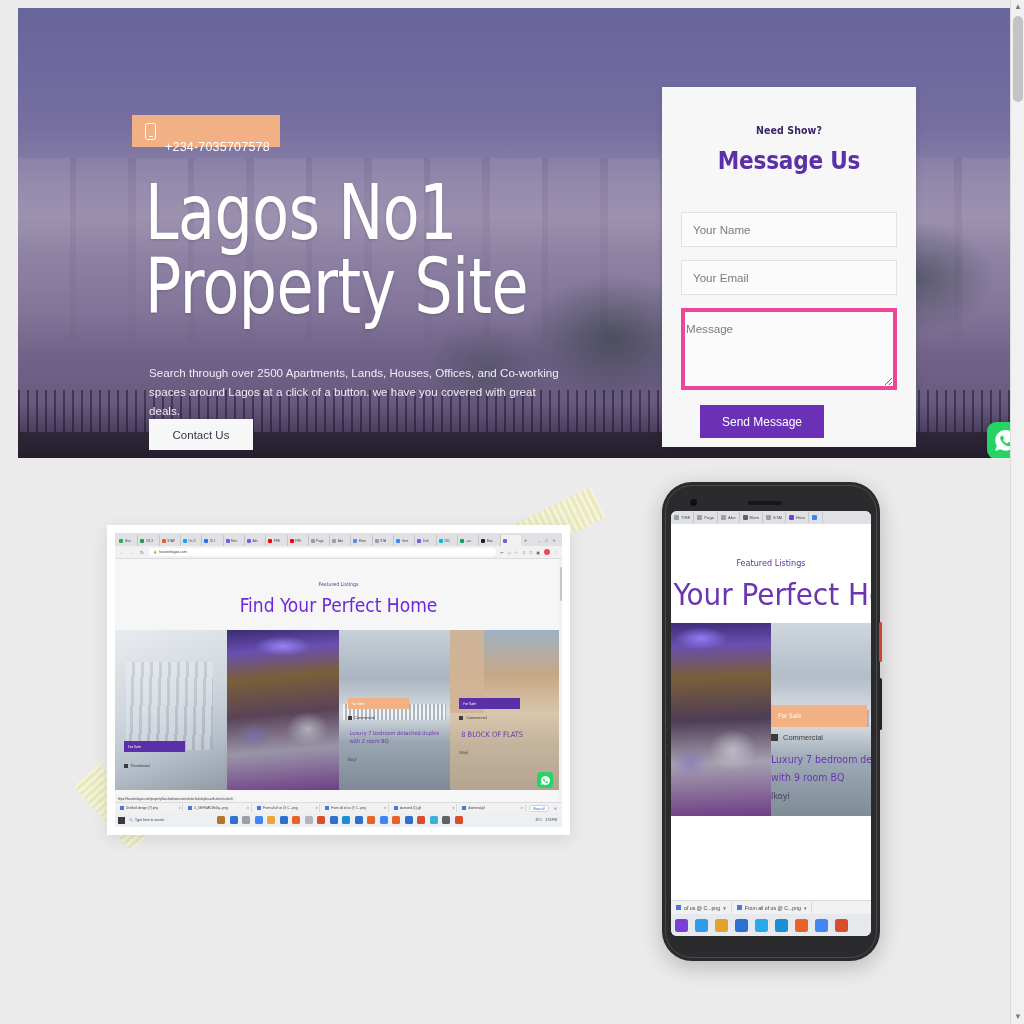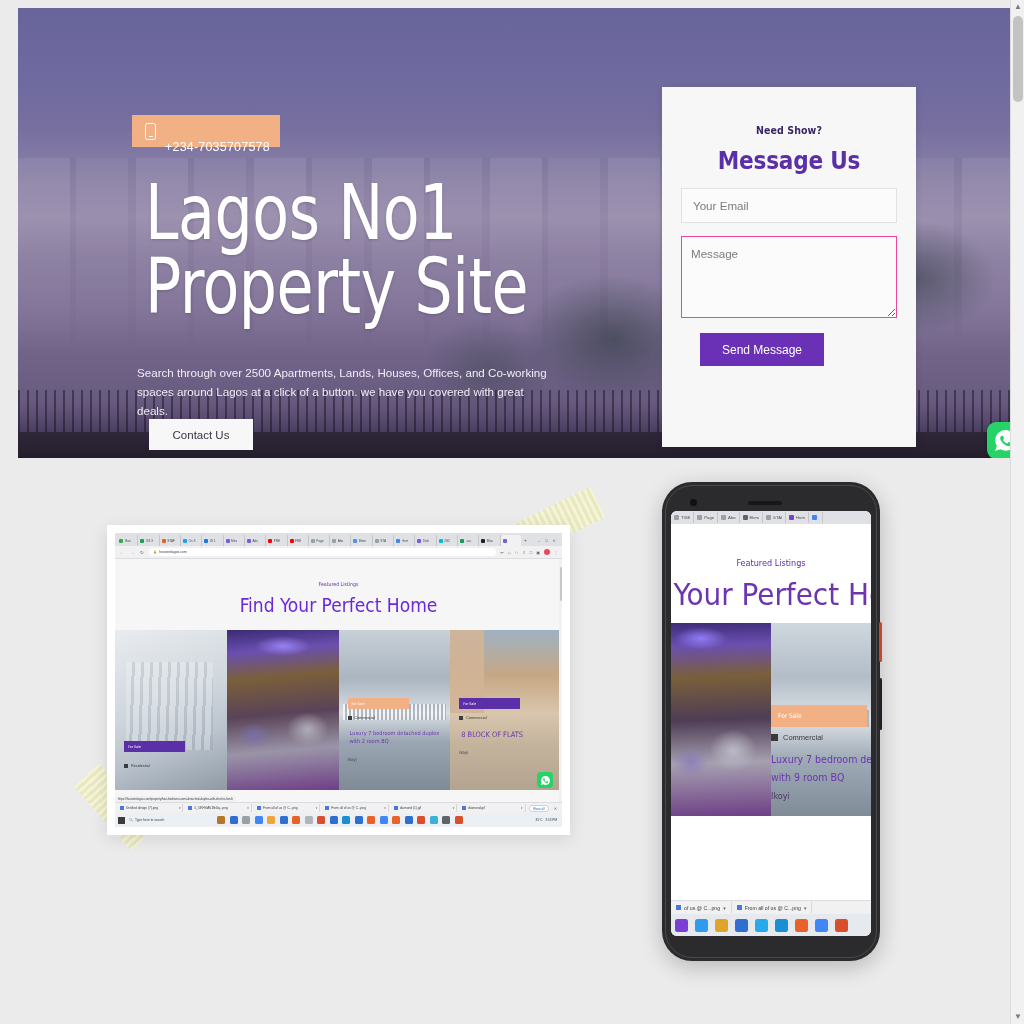--- a/index.html
+++ b/index.html
@@ -106,21 +106,21 @@
   .hero-title {
     position: absolute; left: 127px; top: 168px; width: 560px;
     color: #ffffff;
     font-family: "DejaVu Sans Condensed", "Liberation Sans Narrow", "Liberation Sans", sans-serif;
     font-size: 76px; line-height: .98; font-weight: 400;
     letter-spacing: -.5px;
     transform: scaleX(.88); transform-origin: left top;
     text-shadow: 0 1px 3px rgba(0,0,0,.18);
   }
   .hero-sub {
-    position: absolute; left: 119px; top: 356px; width: 420px;
+    position: absolute; left: 131px; top: 356px; width: 420px;
     color: #f0ecf5; font-size: 11.6px; line-height: 1.62;
   }
   .hero-cta {
     position: absolute; left: 131px; top: 411px;
     width: 104px; height: 31px;
     background: #f7f7f7; color: #3c3448;
     font-size: 11.5px; display: flex; align-items: center; justify-content: center;
     border: none; cursor: pointer;
   }
 
@@ -146,22 +146,22 @@
     display: block; width: 216px; height: 35px; margin: 0 auto;
     background: #fbfbfb; border: 1px solid #e2e2e4;
     padding: 0 11px; font-size: 11.6px; color: #555; outline: none;
     font-family: "Liberation Sans", sans-serif;
   }
   .cc-input::placeholder { color: #7c7c80; }
   #name-field { margin-top: 37px; }
   #email-field { margin-top: 13px; }
   .cc-textarea {
     display: block; width: 216px; height: 82px; margin: 13px auto 0;
-    background: #fbfbfb; border: 1px solid #ec4899;
-    padding: 10px 9px; font-size: 11.6px; color: #555; outline: none;
+    background: #fbfbfb; border: 4px solid #ec4899;
+    padding: 10px 1px; font-size: 11.6px; color: #555; outline: none;
     resize: vertical;
     font-family: "Liberation Sans", sans-serif;
   }
   .cc-textarea::placeholder { color: #7c7c80; }
   .cc-send {
     display: block; margin: 15px 0 0 19px;
     width: 124px; height: 33px;
     background: #6a30b5; color: #fff; border: none; cursor: pointer;
     font-size: 12px;
     font-family: "Liberation Sans", sans-serif;
@@ -419,20 +419,21 @@
       <span class="pb-text">+234-7035707578</span>
     </div>
 
     <h1 class="hero-title">Lagos No1 Property Site</h1>
     <p class="hero-sub">Search through over 2500 Apartments, Lands, Houses, Offices, and Co-working spaces around Lagos at a click of a button. we have you covered with great deals.</p>
     <button class="hero-cta">Contact Us</button>
 
     <div class="contact-card">
       <div class="cc-eyebrow">Need Show?</div>
       <div class="cc-title">Message Us</div>
+      <input id="name-field" class="cc-input" type="text" placeholder="Your Name" style="">
       <input id="email-field" class="cc-input" type="text" placeholder="Your Email" style="">
       <textarea class="cc-textarea" placeholder="Message" style=""></textarea>
       <button class="cc-send">Send Message</button>
     </div>
 
     <div class="wa-float">
       <svg viewBox="0 0 24 24" aria-hidden="true">
           <path d="M12.04 2C6.6 2 2.2 6.4 2.2 11.84c0 1.93.53 3.73 1.46 5.28L2 22l4.99-1.6a9.8 9.8 0 0 0 5.05 1.4h.01c5.43 0 9.84-4.4 9.84-9.84C21.89 6.4 17.47 2 12.04 2zm5.73 14.02c-.24.68-1.4 1.3-1.93 1.34-.5.05-.96.23-3.23-.67-2.72-1.07-4.44-3.83-4.57-4.01-.13-.18-1.09-1.45-1.09-2.77 0-1.32.69-1.97.93-2.24.24-.27.53-.34.7-.34.18 0 .35 0 .5.01.16.01.38-.06.59.45.22.54.74 1.86.8 1.99.07.13.11.29.02.47-.09.18-.13.29-.26.45-.13.16-.28.35-.4.47-.13.13-.27.28-.12.54.15.27.67 1.1 1.43 1.78.98.87 1.81 1.14 2.08 1.27.27.13.42.11.58-.07.16-.18.67-.78.85-1.05.18-.27.36-.22.59-.13.24.09 1.52.72 1.78.85.27.13.44.2.5.31.07.11.07.63-.17 1.31z"></path>
         </svg>
     </div>

